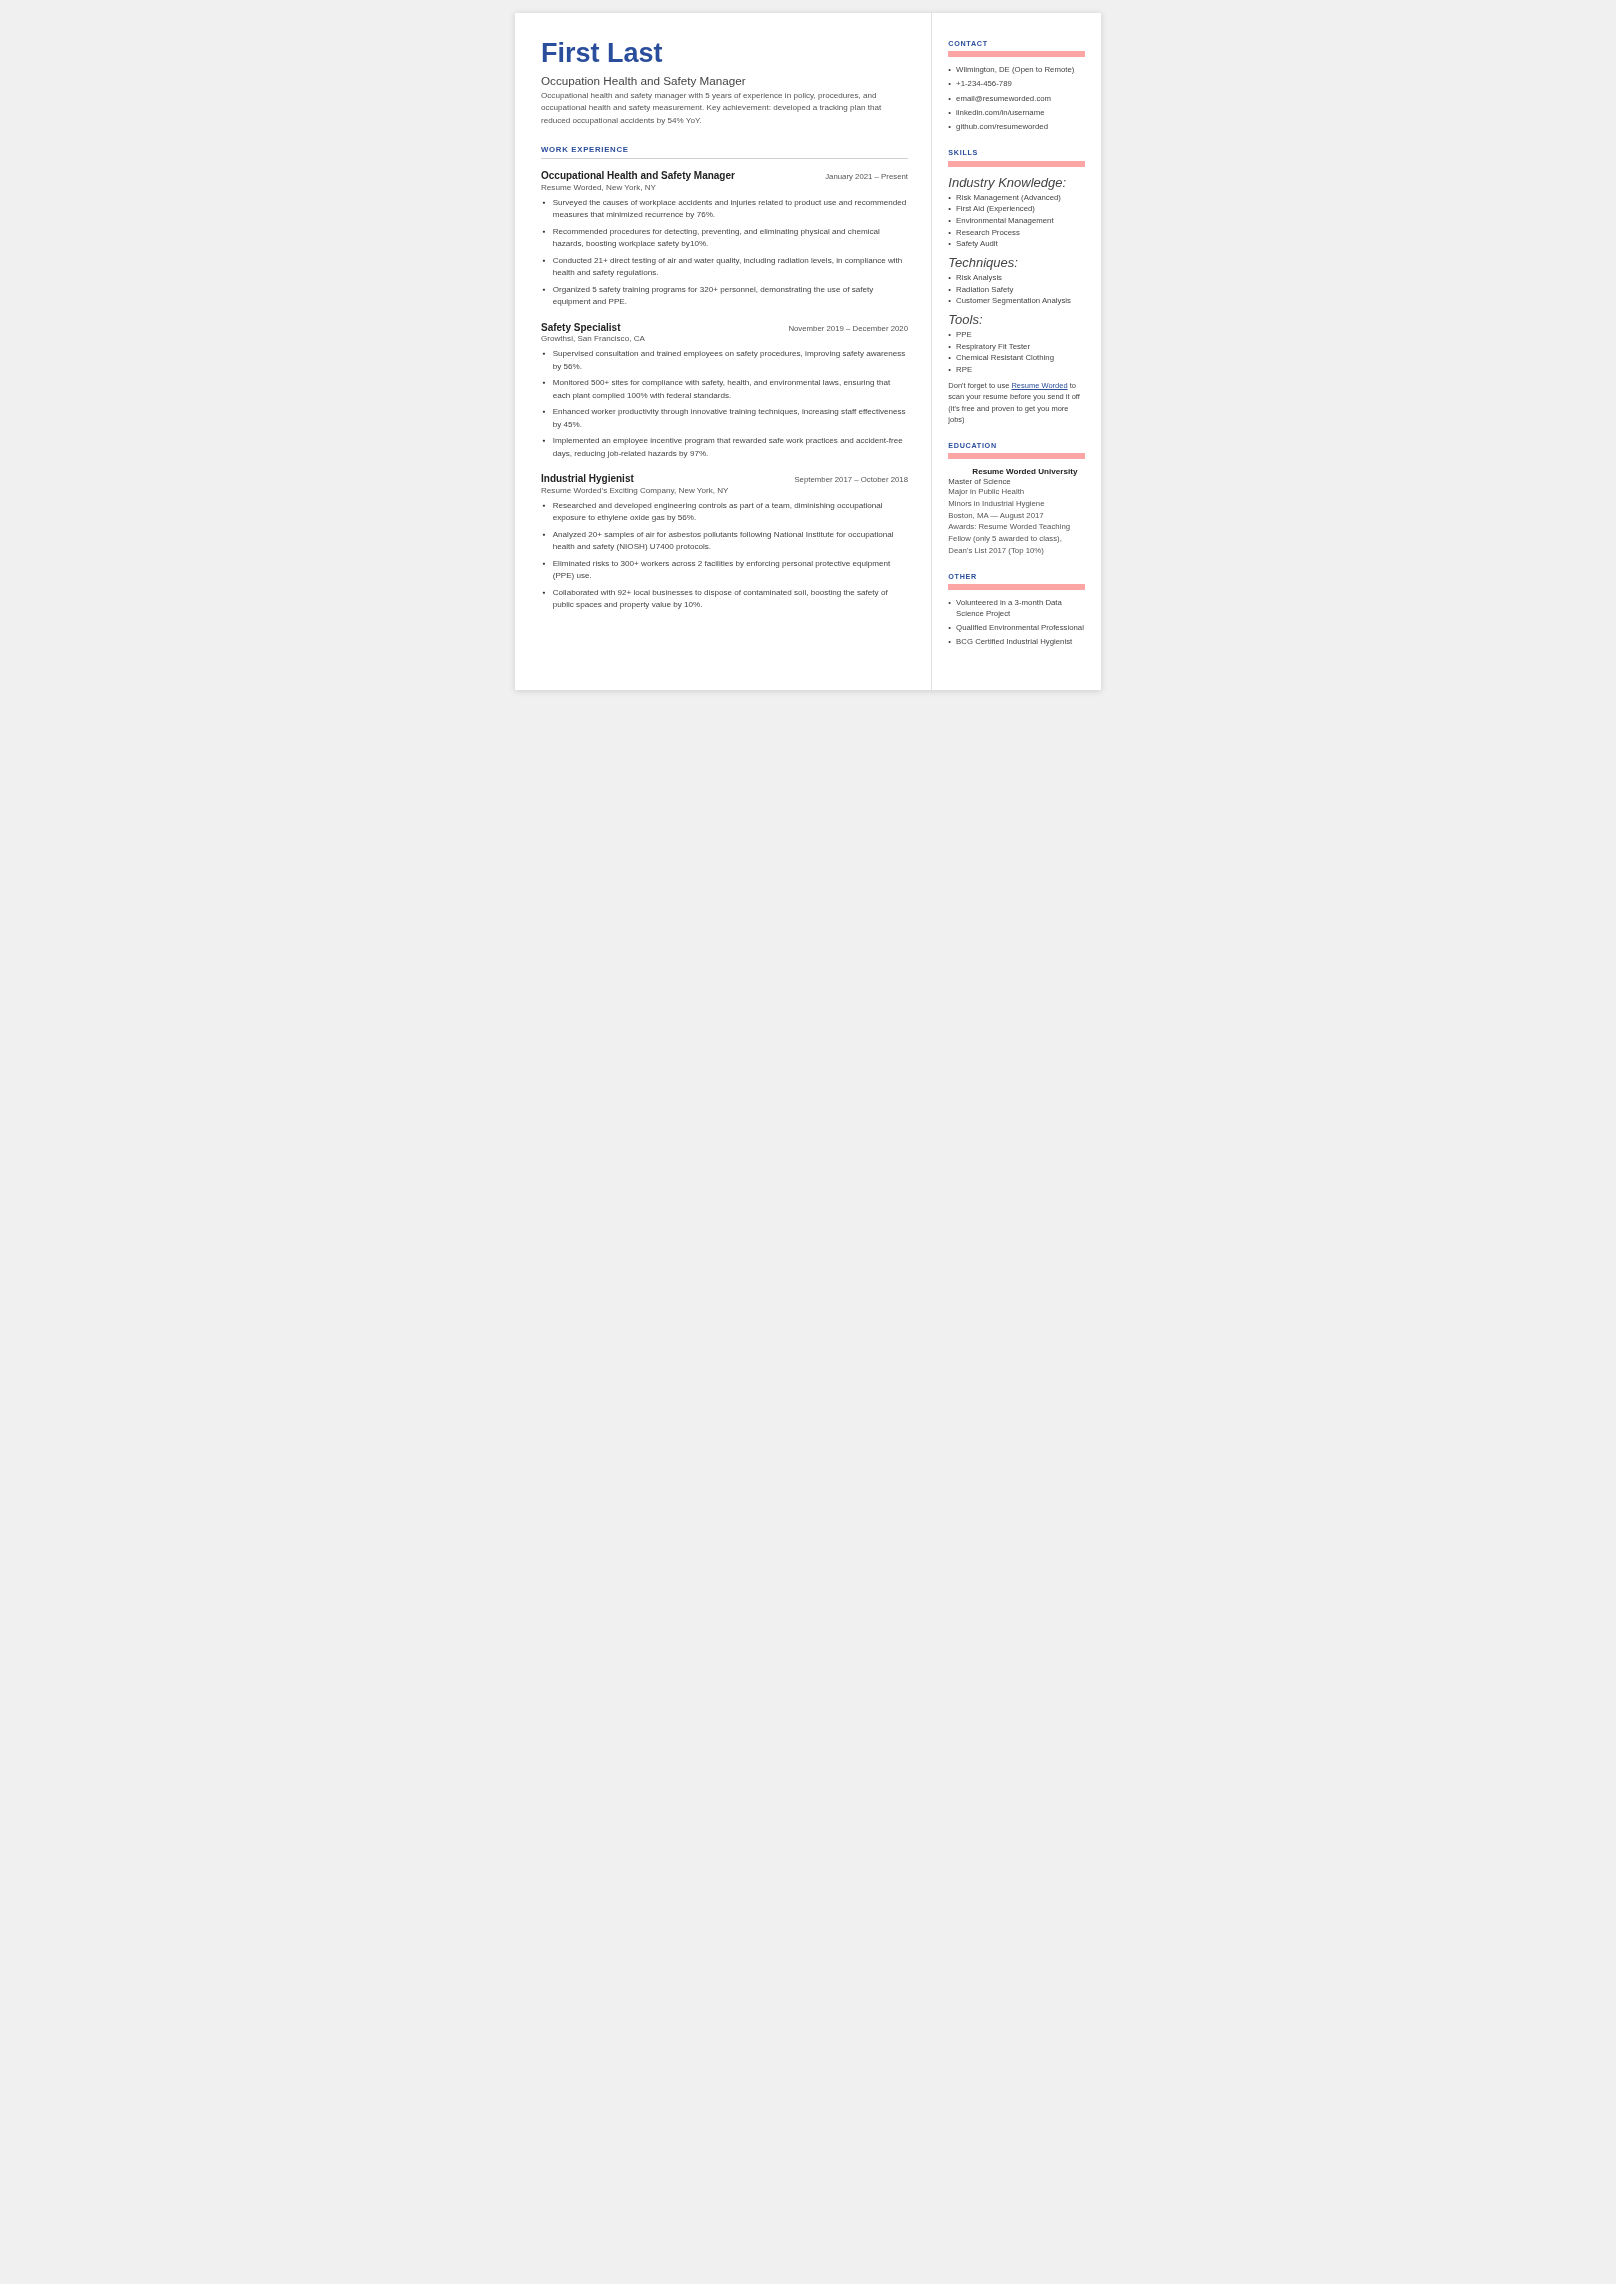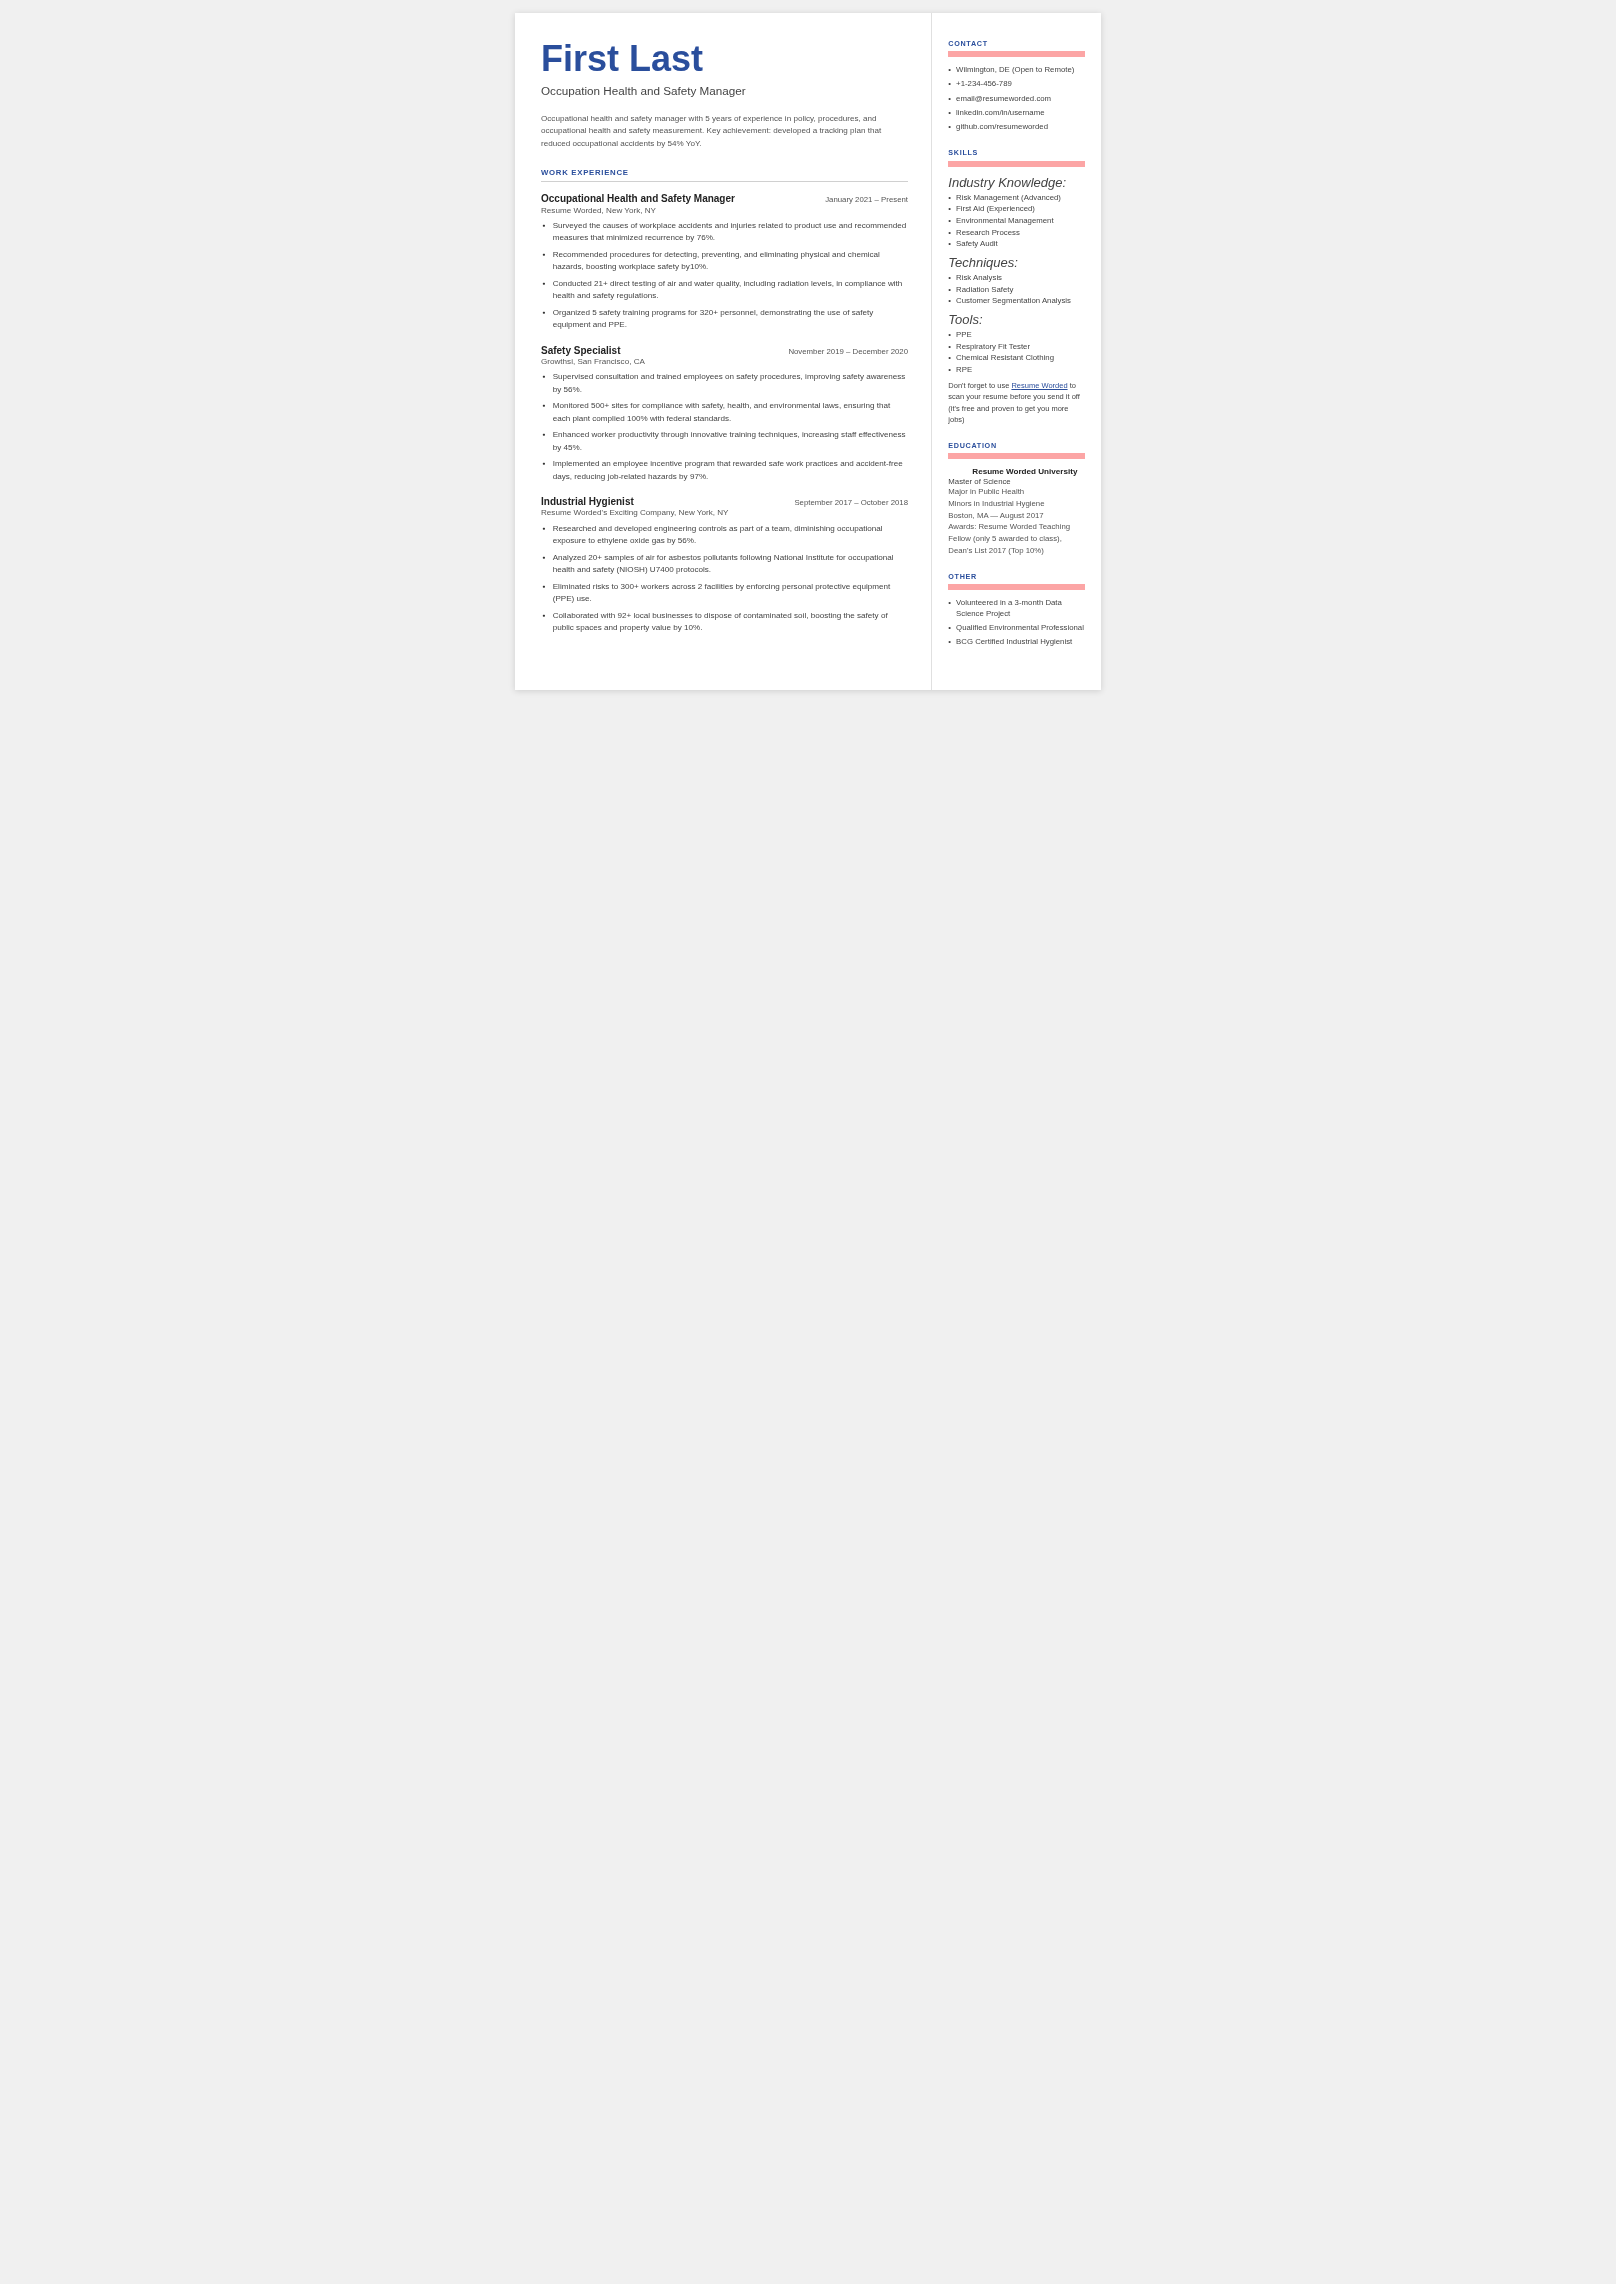--- a/index.html
+++ b/index.html
@@ -17,31 +17,31 @@
       display: flex;
       box-shadow: 0 1.3px 6.5px rgba(0,0,0,0.15);
     }
     
     .left-col {
       flex: 1;
       padding: 26px 23px 26px 26px;
       border-right: 0.7px solid #e0e0e0;
     }
     .name {
-      font-size: 36px;
+      font-size: 27px;
       font-weight: 900;
       color: #2a4e9c;
       line-height: 1.1;
       margin-bottom: 5.2px;
     }
     .title {
       font-size: 11.7px;
       color: #444;
       font-weight: 400;
-      margin-bottom: 16px;
+      margin-bottom: 3px;
     }
     .summary {
       font-size: 8.1px;
       color: #555;
       line-height: 1.55;
       margin-bottom: 18px;
     }
     .section-title {
       font-size: 7.8px;
       font-weight: 700;

